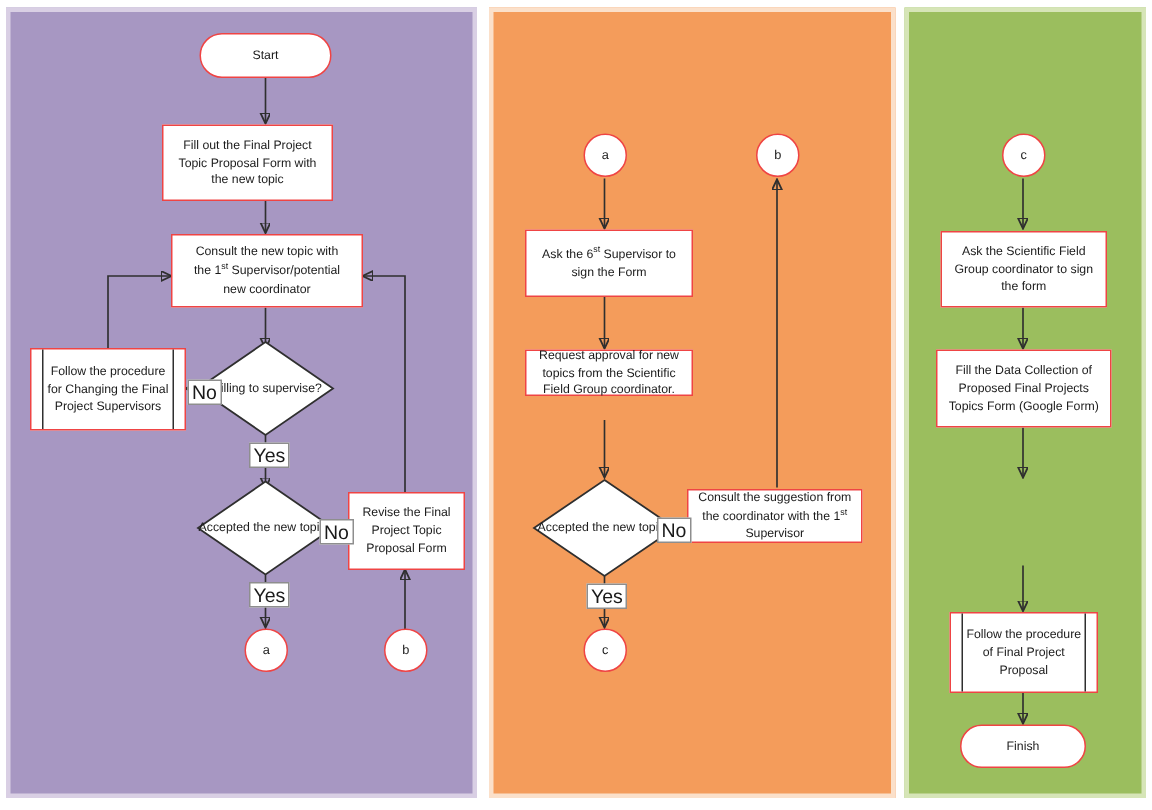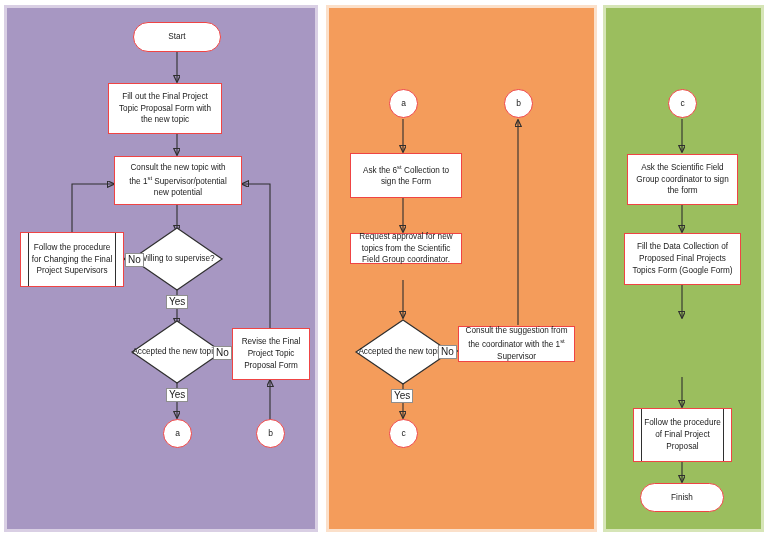--- a/index.html
+++ b/index.html
@@ -113,21 +113,21 @@
   .conn path, .conn line {
     stroke: #2f2f2f;
     stroke-width: 1.1;
     fill: none;
   }
 
   .edge-label {
     position: absolute;
     background: #ffffff;
     border: 1px solid #8e8e8e;
-    font-size: 10px;
+    font-size: 13px;
     line-height: 1;
     padding: 1px 2px;
     color: #1a1a1a;
     z-index: 6;
     white-space: nowrap;
   }
   sup { font-size: 0.72em; }
 </style>
 </head>
 <body>
@@ -191,21 +191,21 @@
 
   <div class="node terminator" style="left:133px; top:22px; width:88px; height:30px;">
     <span>Start</span>
   </div>
 
   <div class="node" style="left:108px; top:83px; width:114px; height:51px;">
     <span>Fill out the Final Project Topic Proposal Form with the new topic</span>
   </div>
 
   <div class="node" style="left:114px; top:156px; width:128px; height:49px;">
-    <span><span>Consult the new topic with</span><br><span>the 1</span><sup>st</sup><span> Supervisor/potential</span><br><span>new potential</span></span>
+    <span><span>Consult the new topic with</span><br><span>the 1</span><sup>st</sup><span> Supervisor/potential</span><br><span>new coordinator</span></span>
   </div>
 
   <div class="node predefined" style="left:20px; top:232px; width:104px; height:55px;">
     <span>Follow the procedure for Changing the Final Project Supervisors</span>
   </div>
 
   <div class="decision" style="left:131px; top:227px; width:92px; height:64px;">
     <svg viewBox="0 0 92 64" preserveAspectRatio="none">
       <polygon points="46,1 91,32 46,63 1,32" fill="#ffffff" stroke="#2f2f2f" stroke-width="1.2"></polygon>
     </svg>
@@ -237,21 +237,21 @@
 
   <div class="node circle" style="left:389px; top:89px; width:29px; height:29px;">
     <span>a</span>
   </div>
 
   <div class="node circle" style="left:504px; top:89px; width:29px; height:29px;">
     <span>b</span>
   </div>
 
   <div class="node" style="left:350px; top:153px; width:112px; height:45px;">
-    <span><span>Ask the 6</span><sup>st</sup><span> Collection to</span><br><span>sign the Form</span></span>
+    <span><span>Ask the 6</span><sup>st</sup><span> Supervisor to</span><br><span>sign the Form</span></span>
   </div>
 
   <div class="node" style="left:350px; top:233px; width:112px; height:31px;">
     <span>Request approval for new topics from the Scientific Field Group coordinator.</span>
   </div>
 
   <div class="decision" style="left:355px; top:319px; width:96px; height:66px;">
     <svg viewBox="0 0 96 66" preserveAspectRatio="none">
       <polygon points="48,1 95,33 48,65 1,33" fill="#ffffff" stroke="#2f2f2f" stroke-width="1.2"></polygon>
     </svg>

